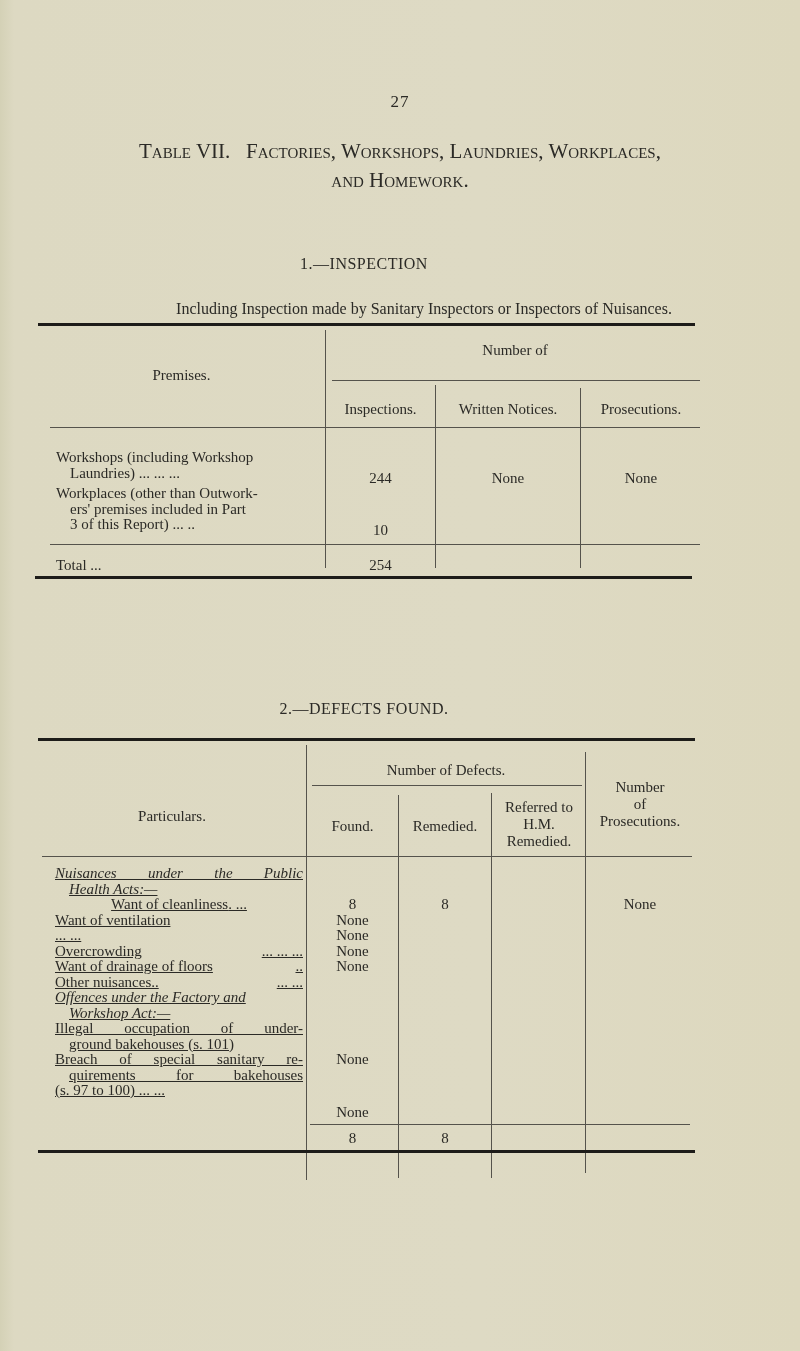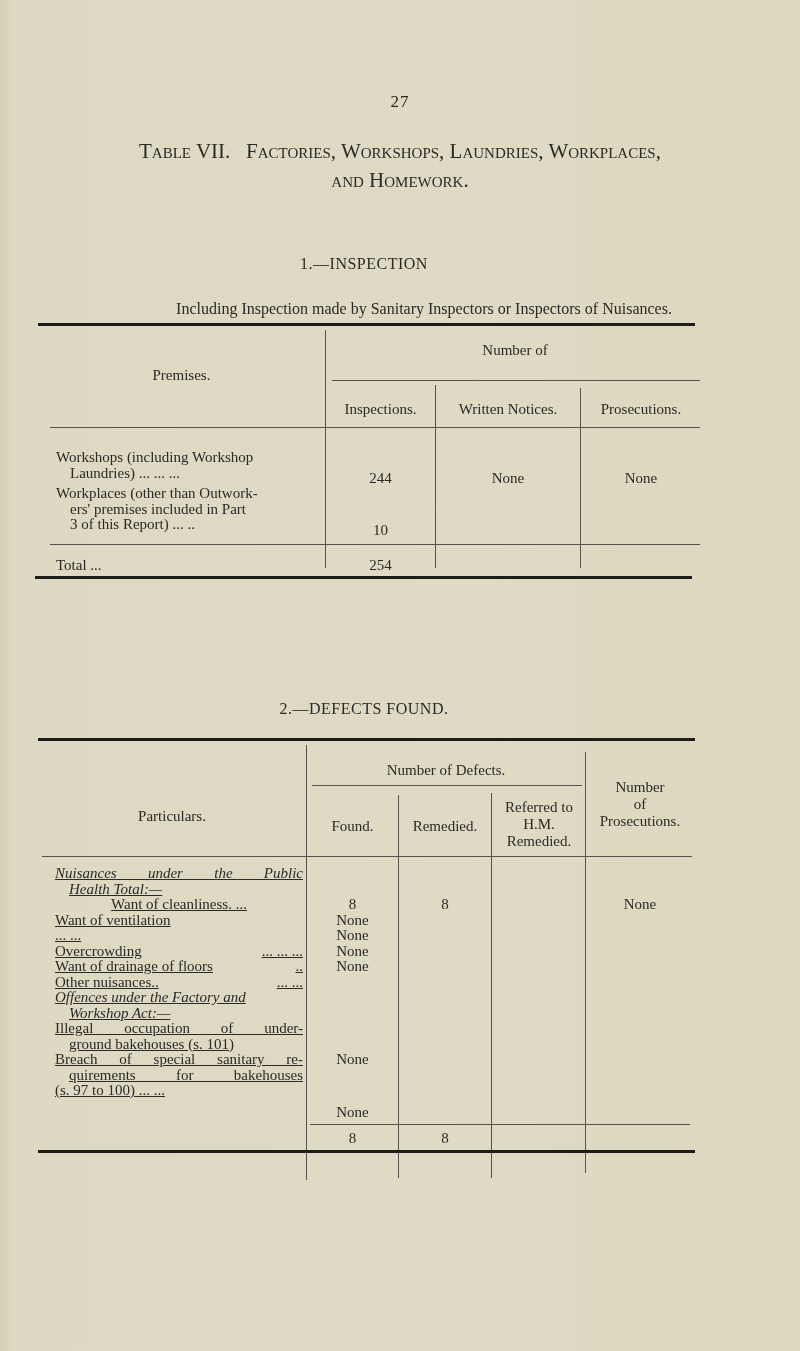--- a/index.html
+++ b/index.html
@@ -104,21 +104,21 @@
     <div>Remedied.</div>
   </div>
   <div class="abs cell center" style="left:586px; width:108px; top:779px;">
     <div>Number</div>
     <div>of</div>
     <div>Prosecutions.</div>
   </div>
 
   <div class="abs particular" style="left:55px; width:248px; top:866px;text-decoration:underline;">
     <div class="italic just">Nuisances under the Public</div>
-    <div class="italic indent">Health Total:—</div>
+    <div class="italic indent">Health Acts:—</div>
 
     <div style="display:flex; justify-content:center;">
       <span>Want of cleanliness</span>
       <span>. ...</span>
     </div>
     <div style="display:flex; justify-content:space-between;flex-direction:column;">
       <span>Want of ventilation</span>
       <span>... ...</span>
     </div>
     <div style="display:flex; justify-content:space-between;">

